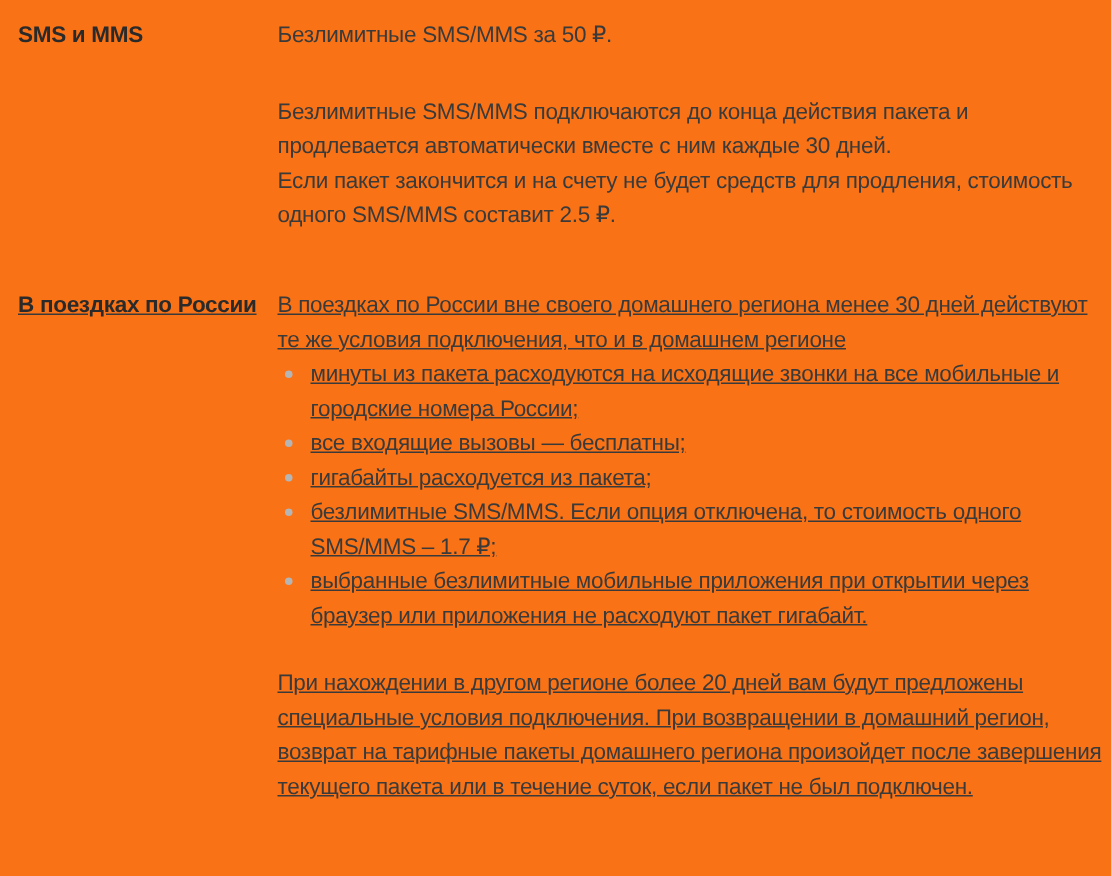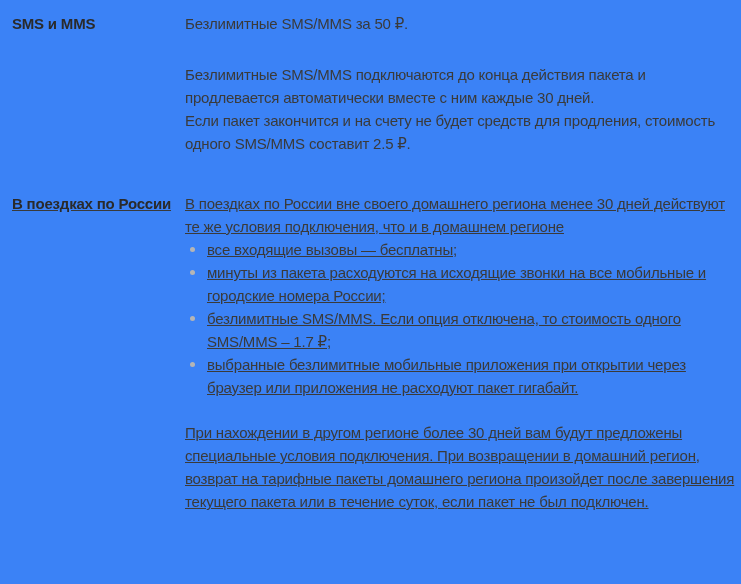--- a/index.html
+++ b/index.html
@@ -2,21 +2,21 @@
 <html><head>
 <meta charset="utf-8">
 <style>
   html, body { margin: 0; padding: 0; background: #ffffff; }
   .page {
     width: 741px;
     height: 584px;
     box-sizing: border-box;
     padding: 12px 6px 12px 12px;
     overflow: hidden;
-    background: #3b82f6;
+    background: #f97316;
     font-family: "Liberation Sans", "DejaVu Sans", sans-serif;
     font-size: 15px;
     line-height: 23px;
     letter-spacing: -0.2px;
     color: #3a3a3a;
   }
   .row { display: flex; align-items: flex-start; }
   .row + .row { margin-top: 37px; text-decoration: underline; }
   .label {
     flex: 0 0 173px;
@@ -72,33 +72,37 @@
   </section>
 
   <section class="row">
     <h3 class="label">В поездках по России</h3>
     <div class="content">
       <p class="para">В поездках по России вне своего домашнего региона менее 30 дней действуют те же условия подключения, что и в домашнем регионе</p>
 
       <ul class="bullets">
         <li>
           <span class="bullet-dot"></span>
+          <span>минуты из пакета расходуются на исходящие звонки на все мобильные и городские номера России;</span>
+        </li>
+        <li>
+          <span class="bullet-dot"></span>
           <span>все входящие вызовы — бесплатны;</span>
         </li>
         <li>
           <span class="bullet-dot"></span>
-          <span>минуты из пакета расходуются на исходящие звонки на все мобильные и городские номера России;</span>
+          <span>гигабайты расходуется из пакета;</span>
         </li>
         <li>
           <span class="bullet-dot"></span>
           <span>безлимитные SMS/MMS. Если опция отключена, то стоимость одного SMS/MMS – 1.7 ₽;</span>
         </li>
         <li>
           <span class="bullet-dot"></span>
           <span>выбранные безлимитные мобильные приложения при открытии через браузер или приложения не расходуют пакет гигабайт.</span>
         </li>
       </ul>
 
-      <p class="para outro">При нахождении в другом регионе более 30 дней вам будут предложены специальные условия подключения. При возвращении в домашний регион, возврат на тарифные пакеты домашнего региона произойдет после завершения текущего пакета или в течение суток, если пакет не был подключен.</p>
+      <p class="para outro">При нахождении в другом регионе более 20 дней вам будут предложены специальные условия подключения. При возвращении в домашний регион, возврат на тарифные пакеты домашнего региона произойдет после завершения текущего пакета или в течение суток, если пакет не был подключен.</p>
     </div>
   </section>
 
 </main>
 
 </body></html>

